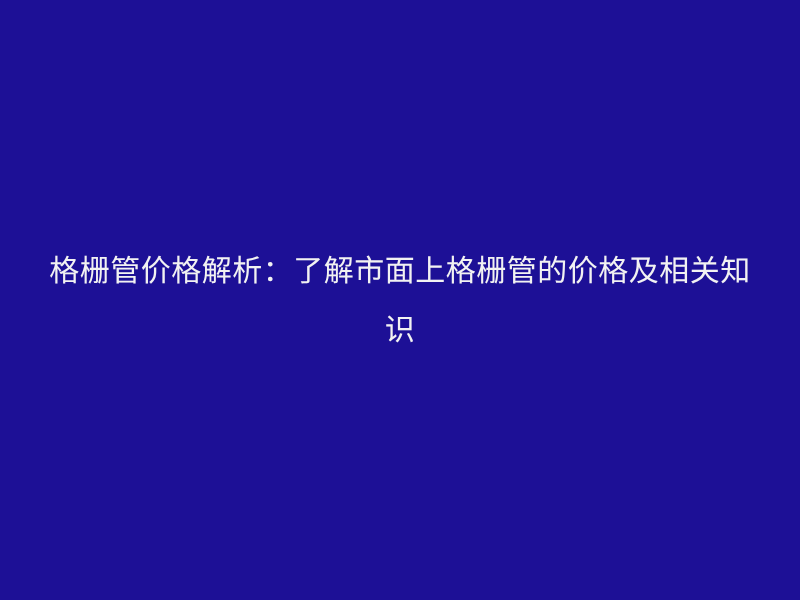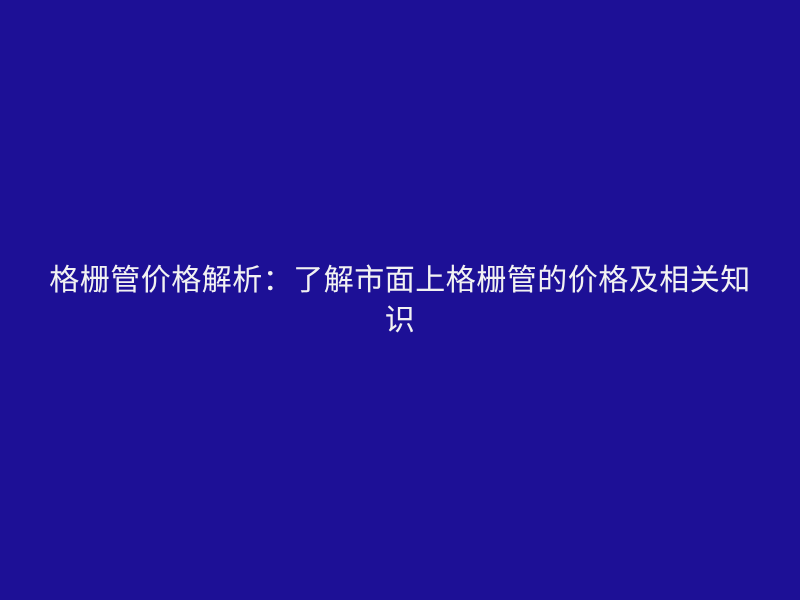--- a/index.html
+++ b/index.html
@@ -36,21 +36,21 @@
   }
 
   .title-text {
     margin: 0;
     width: 100%;
     text-align: center;
     color: #f2f2f2;
     font-family: "DejaVu Sans", "Liberation Sans", sans-serif;
     font-size: 30px;
     font-weight: 400;
-    line-height: 40px;
+    line-height: 59px;
     letter-spacing: 0.5px;
     word-break: break-word;
     text-rendering: optimizeLegibility;
   }
 </style>
 </head>
 <body>
 
 <div class="card">
   <div class="title-block">

